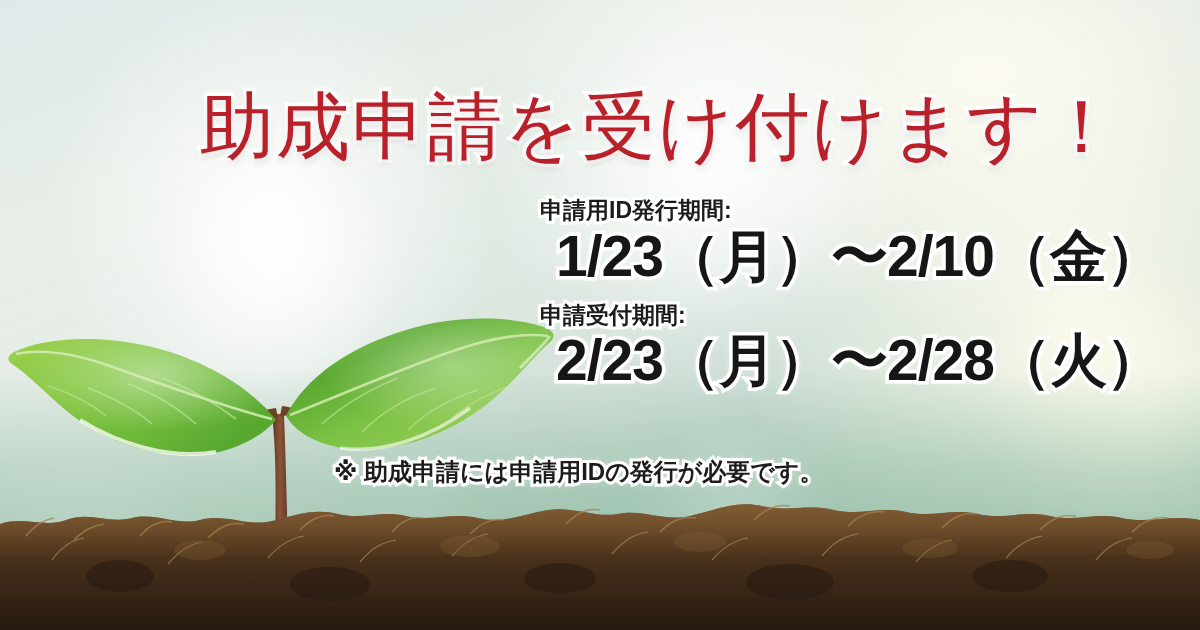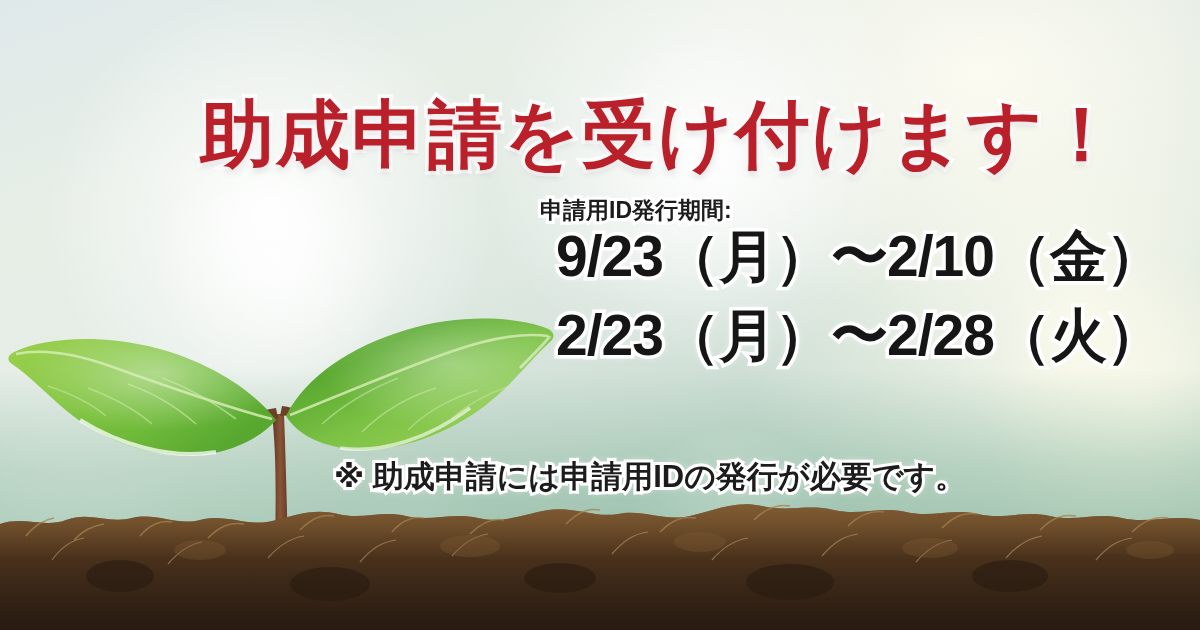--- a/index.html
+++ b/index.html
@@ -63,23 +63,23 @@
   
   .soil { position: absolute; left: 0; bottom: 0; width: 1200px; height: 150px; }
   .soil svg { display: block; width: 100%; height: 100%; }
 
   
   .text-layer { position: absolute; inset: 0; }
 
   .headline {
     position: absolute;
     left: 200px;
-    top: 86px;
+    top: 78px;
     font-size: 74px;
-    font-weight: bold;
+    font-weight: normal;
     letter-spacing: 2px;
     color: #b9202a;
     white-space: nowrap;
     -webkit-text-stroke: 7px #ffffff;
     paint-order: stroke fill;
     text-shadow:
       0 0 10px rgba(255,255,255,0.95),
       0 3px 6px rgba(120,120,120,0.35);
     text-align: center;
   }
@@ -114,21 +114,21 @@
     paint-order: stroke fill;
     text-shadow: 0 0 9px rgba(255,255,255,0.92);
   }
 
   .period-group + .period-group { margin-top: 14px; }
 
   .note {
     position: absolute;
     left: 334px;
     top: 456px;
-    font-size: 31px;
+    font-size: 24px;
     font-weight: bold;
     color: #1c1c1c;
     white-space: nowrap;
     -webkit-text-stroke: 6px #ffffff;
     paint-order: stroke fill;
     text-shadow: 0 0 8px rgba(255,255,255,0.92);
   }
 </style>
 </head>
 <body>
@@ -328,24 +328,25 @@
   </div>
 
   <div class="text-layer">
 
     <div class="headline">助成申請を受け付けます！</div>
 
     <div class="info-block">
 
       <div class="period-group">
         <div class="period-label">申請用ID発行期間:</div>
-        <div class="period-dates">9/23（月）〜2/10（金）</div>
+        <div class="period-dates">1/23（月）〜2/10（金）</div>
       </div>
 
       <div class="period-group">
+        <div class="period-label">申請受付期間:</div>
         <div class="period-dates">2/23（月）〜2/28（火）</div>
       </div>
 
     </div>
 
     <div class="note">※ 助成申請には申請用IDの発行が必要です。</div>
 
   </div>
 </div>
 

